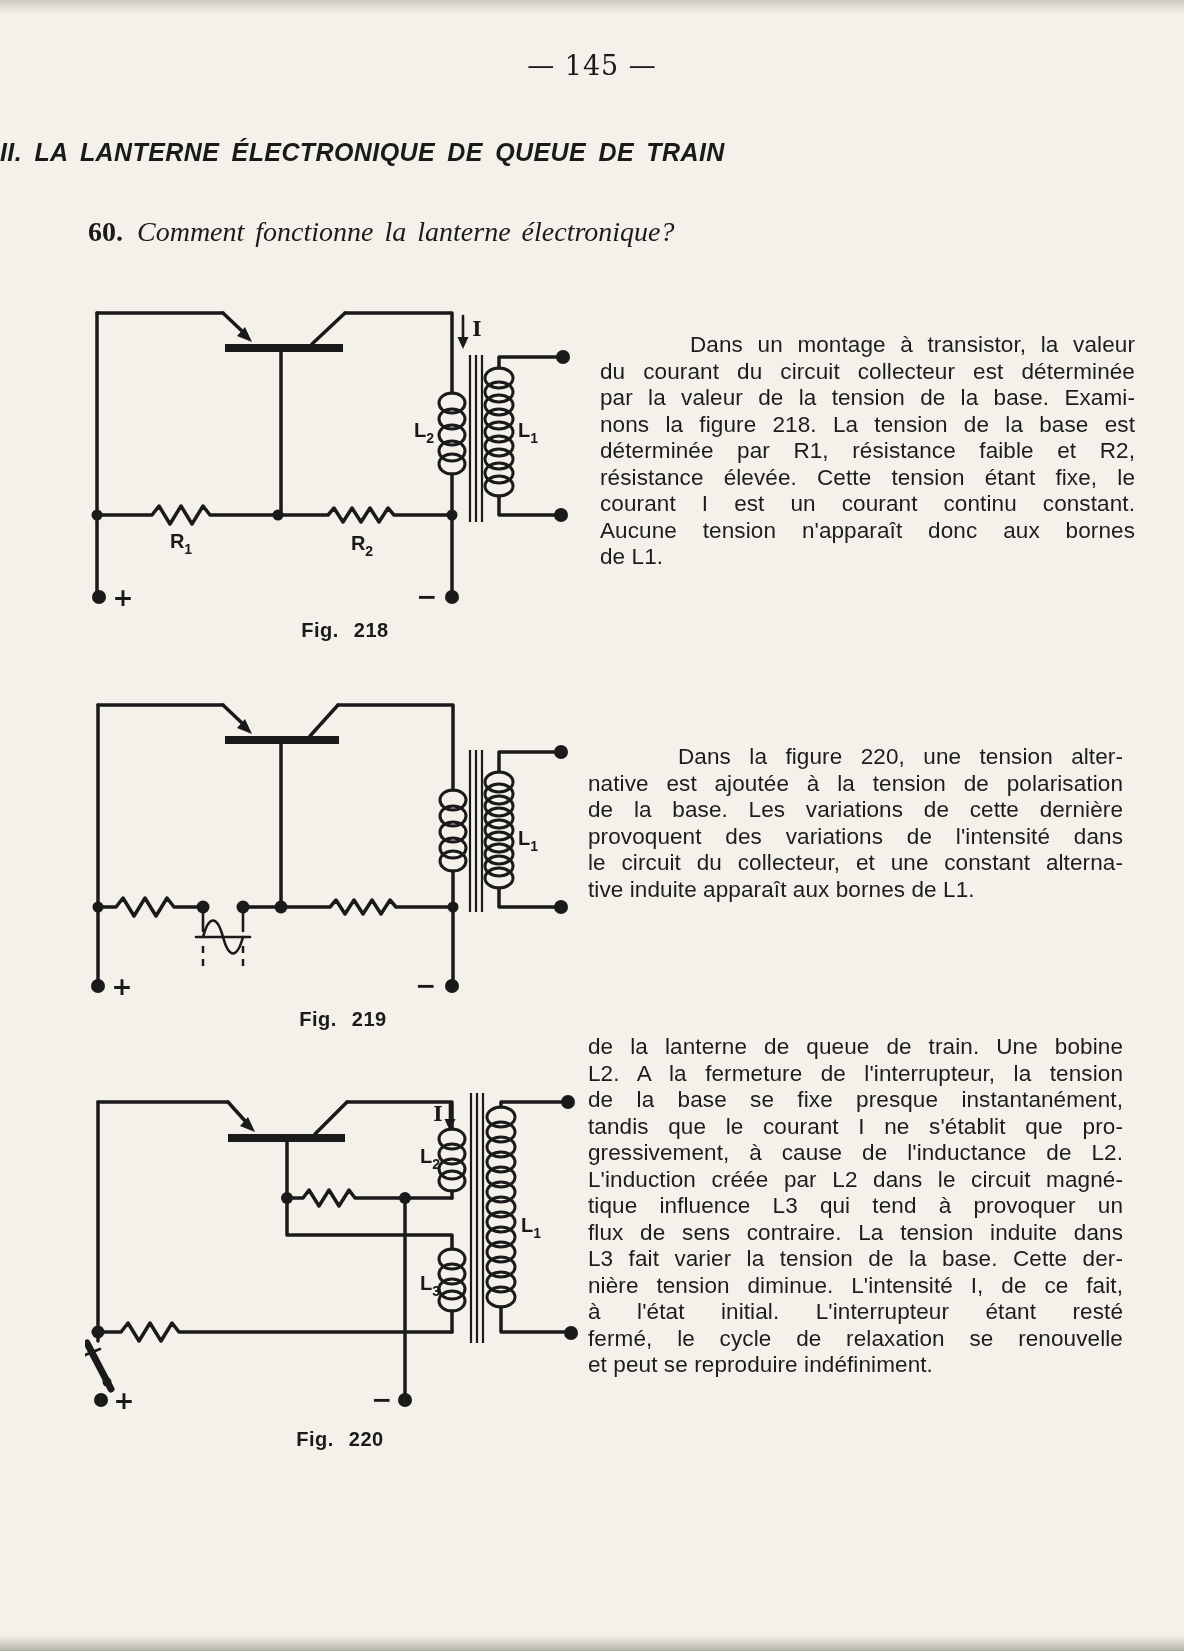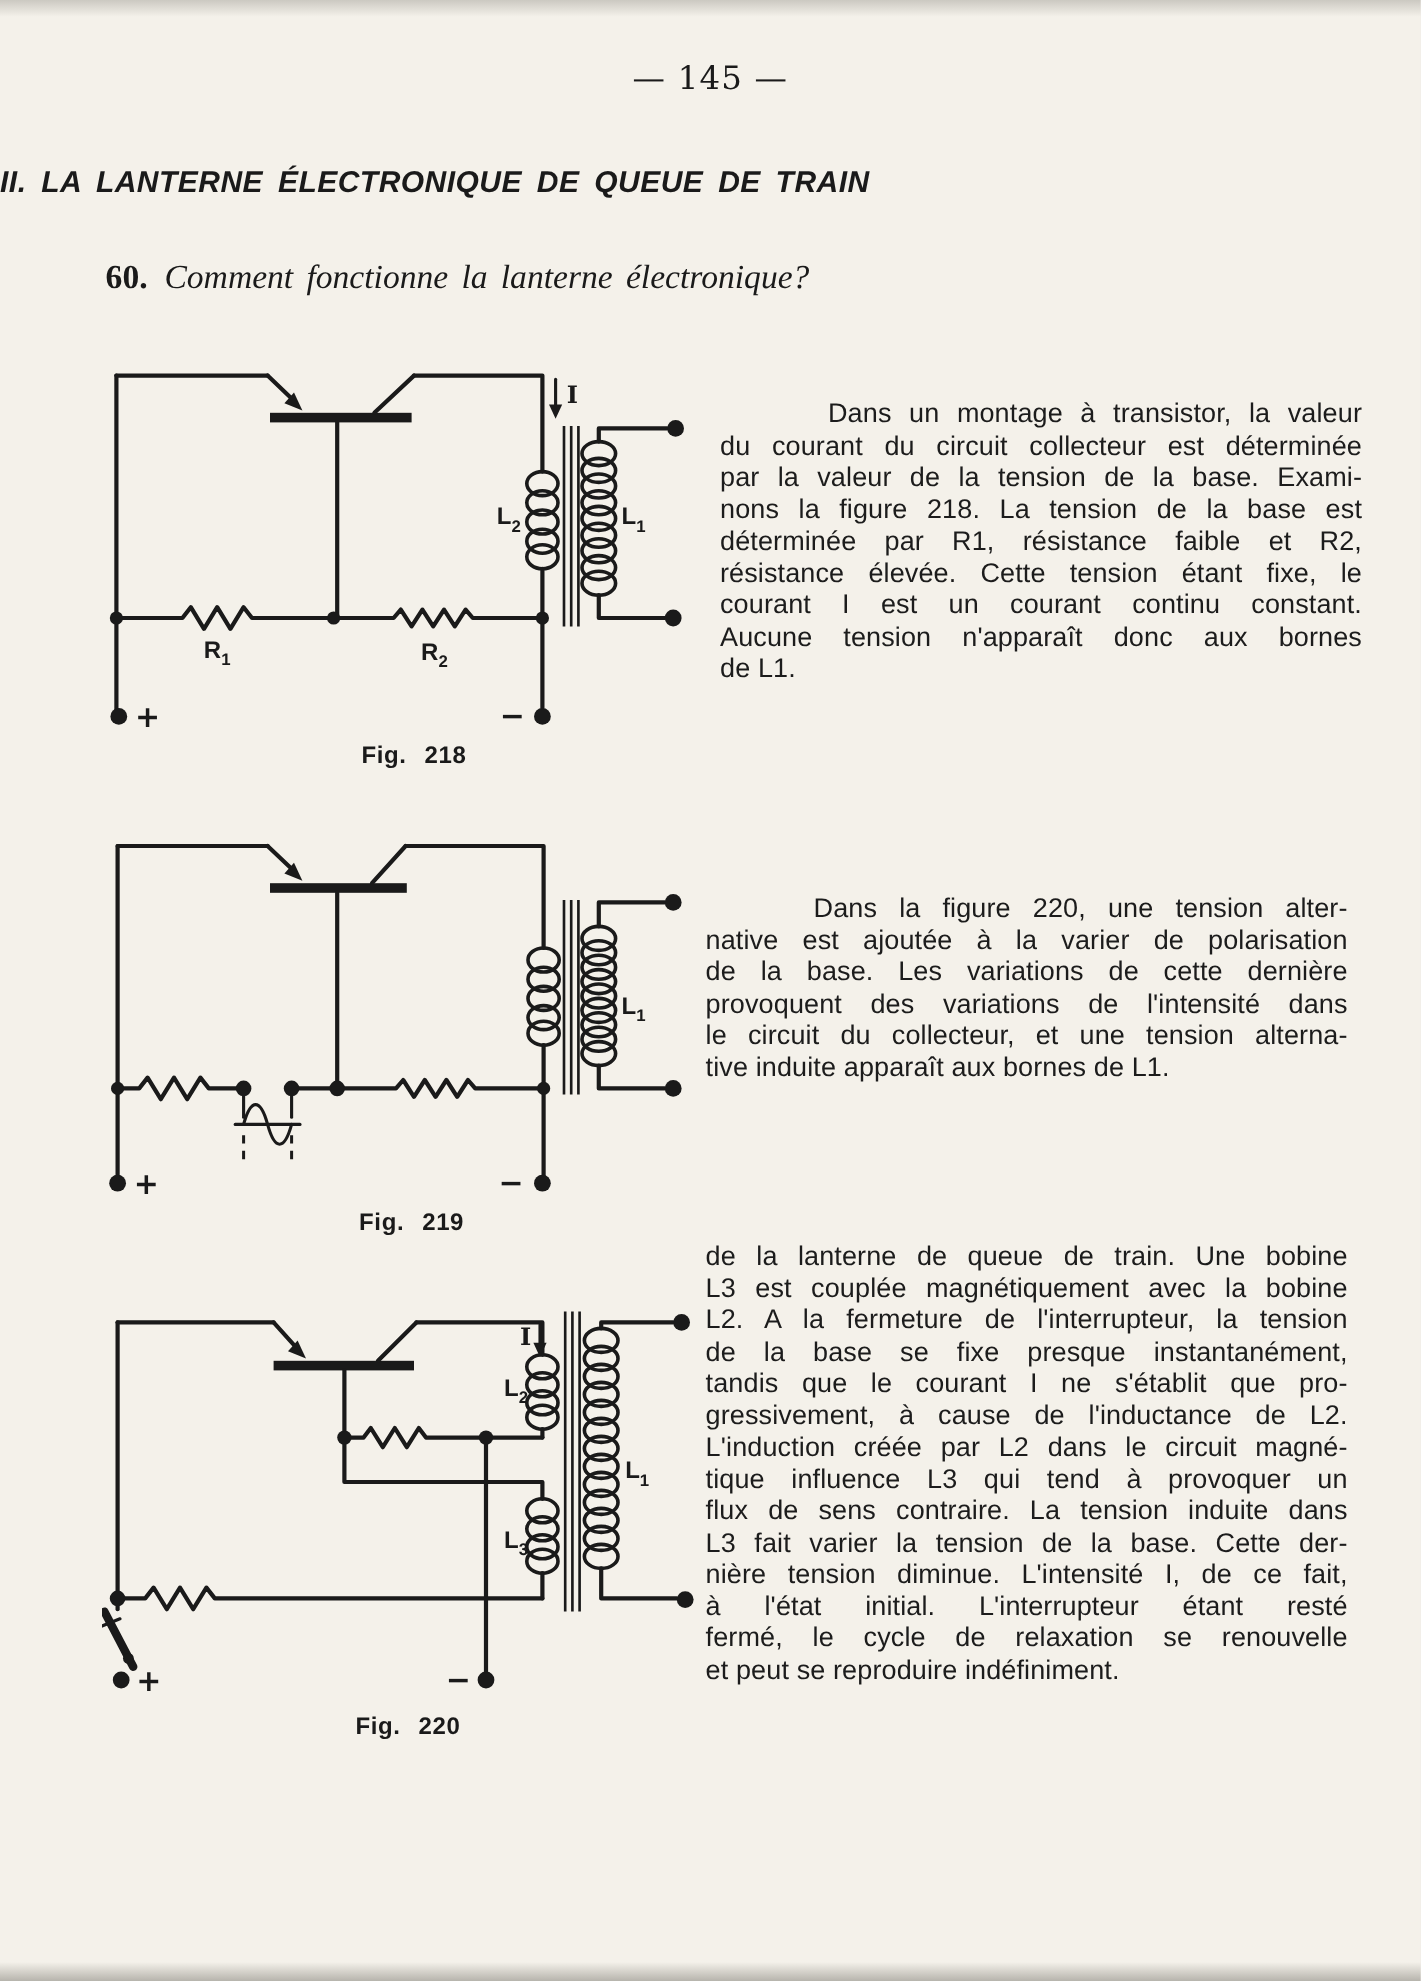--- a/index.html
+++ b/index.html
@@ -291,29 +291,28 @@
       <div class="pline">par la valeur de la tension de la base. Exami-</div>
       <div class="pline">nons la figure 218. La tension de la base est</div>
       <div class="pline">déterminée par R1, résistance faible et R2,</div>
       <div class="pline">résistance élevée. Cette tension étant fixe, le</div>
       <div class="pline">courant I est un courant continu constant.</div>
       <div class="pline">Aucune tension n'apparaît donc aux bornes</div>
       <div class="pline last">de L1.</div>
     </div>
   <div class="para" style="top:744px;">
       <div class="pline first">Dans la figure 220, une tension alter-</div>
-      <div class="pline">native est ajoutée à la varier de polarisation</div>
+      <div class="pline">native est ajoutée à la tension de polarisation</div>
       <div class="pline">de la base. Les variations de cette dernière</div>
       <div class="pline">provoquent des variations de l'intensité dans</div>
-      <div class="pline">le circuit du collecteur, et une tension alterna-</div>
+      <div class="pline">le circuit du collecteur, et une constant alterna-</div>
       <div class="pline last">tive induite apparaît aux bornes de L1.</div>
     </div>
   <div class="para" style="top:1034px;">
       <div class="pline">de la lanterne de queue de train. Une bobine</div>
-      <div class="pline">L3 est couplée magnétiquement avec la bobine</div>
       <div class="pline">L2. A la fermeture de l'interrupteur, la tension</div>
       <div class="pline">de la base se fixe presque instantanément,</div>
       <div class="pline">tandis que le courant I ne s'établit que pro-</div>
       <div class="pline">gressivement, à cause de l'inductance de L2.</div>
       <div class="pline">L'induction créée par L2 dans le circuit magné-</div>
       <div class="pline">tique influence L3 qui tend à provoquer un</div>
       <div class="pline">flux de sens contraire. La tension induite dans</div>
       <div class="pline">L3 fait varier la tension de la base. Cette der-</div>
       <div class="pline">nière tension diminue. L'intensité I, de ce fait,</div>
       <div class="pline">à l'état initial. L'interrupteur étant resté</div>

